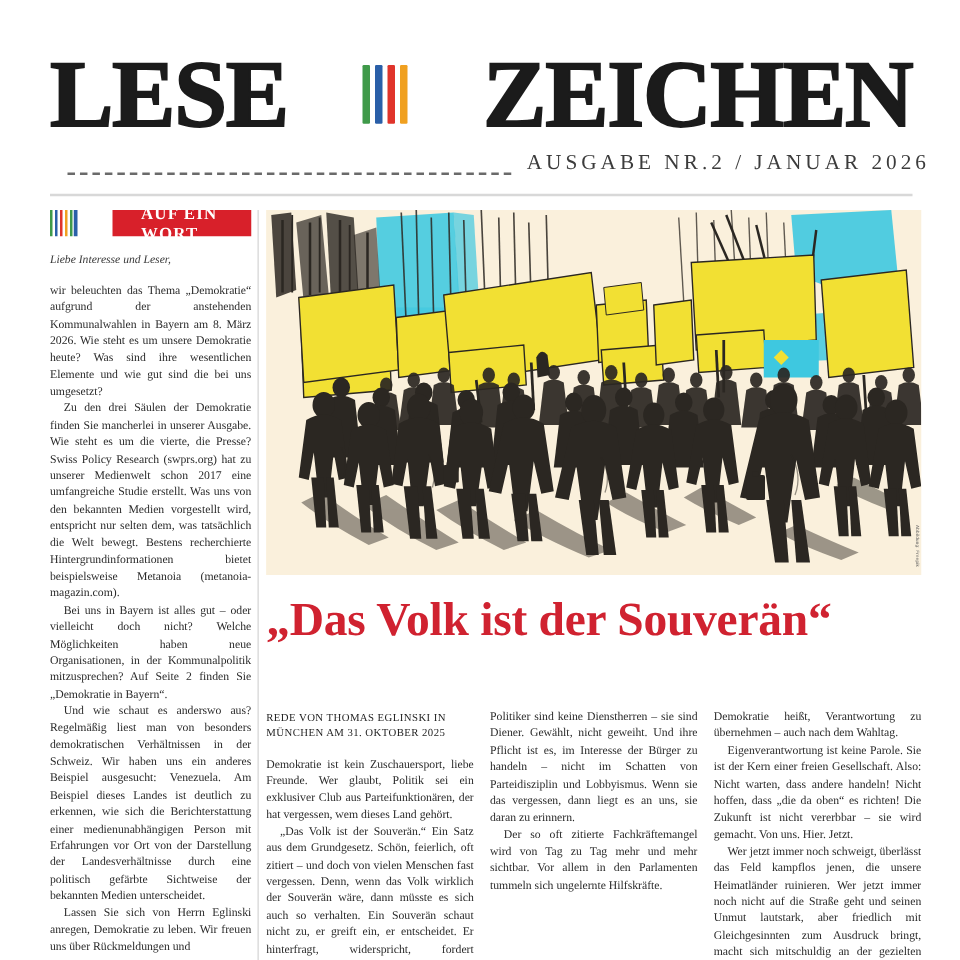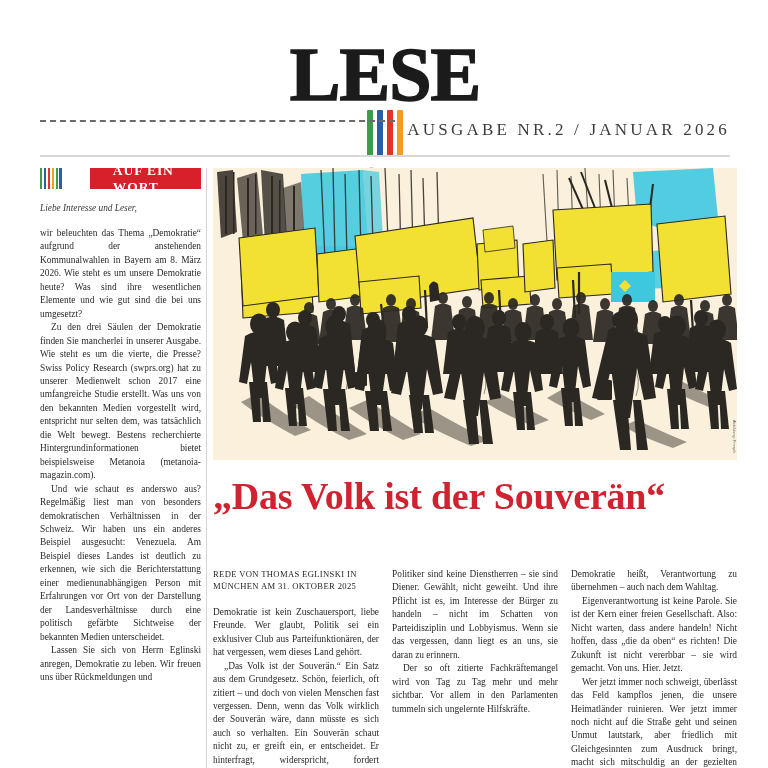--- a/index.html
+++ b/index.html
@@ -19,21 +19,20 @@
   
   .masthead {
     position: absolute;
     left: 40px;
     top: 38px;
     width: 690px;
     height: 75px;
     display: flex;
     align-items: center;
     justify-content: space-between;
-    flex-direction: column;
   }
   .logo-word {
     font-family: "Liberation Serif", serif;
     font-weight: bold;
     font-size: 76px;
     line-height: 72px;
     letter-spacing: -1px;
     color: #1b1b1b;
     -webkit-text-stroke: 1.6px #1b1b1b;
   }
@@ -46,25 +45,25 @@
   }
   .logo-bars i {
     display: block;
     width: 6px;
     height: 47px;
     border-radius: 1px;
   }
 
   .issue-row {
     position: absolute;
-    left: 40px;
+    left: 54px;
     top: 120px;
     width: 690px;
     display: flex;
-    align-items: flex-start;
+    align-items: flex-end;
     gap: 12px;
   }
   .issue-dashes {
     flex: 1 1 auto;
     height: 0;
     border-top: 2px dashed #6a6a6a;
   }
   .issue-text {
     font-family: "Liberation Serif", serif;
     font-size: 17px;
@@ -246,20 +245,21 @@
         <i style="background: rgb(240, 160, 32);"></i>
         <i style="background: rgb(63, 154, 74);"></i>
         <i style="background: rgb(42, 95, 168);"></i>
       </span>
     <span class="kicker-banner">AUF EIN WORT</span>
   </div>
   <div class="salutation">Liebe Interesse und Leser,</div>
   <div id="editorial-body">
       <p>wir beleuchten das Thema „Demokratie“ aufgrund der anstehenden Kommunalwahlen in Bayern am 8. März 2026. Wie steht es um unsere Demokratie heute? Was sind ihre wesentlichen Elemente und wie gut sind die bei uns umgesetzt?</p>
       <p>Zu den drei Säulen der Demokratie finden Sie mancherlei in unserer Ausgabe. Wie steht es um die vierte, die Presse? Swiss Policy Research (swprs.org) hat zu unserer Medienwelt schon 2017 eine umfangreiche Studie erstellt. Was uns von den bekannten Medien vorgestellt wird, entspricht nur selten dem, was tatsächlich die Welt bewegt. Bestens recherchierte Hintergrundinformationen bietet beispielsweise Metanoia (metanoia-magazin.com).</p>
+      <p>Bei uns in Bayern ist alles gut – oder vielleicht doch nicht? Welche Möglichkeiten haben neue Organisationen, in der Kommunalpolitik mitzusprechen? Auf Seite 2 finden Sie „Demokratie in Bayern“.</p>
       <p>Und wie schaut es anderswo aus? Regelmäßig liest man von besonders demokratischen Verhältnissen in der Schweiz. Wir haben uns ein anderes Beispiel ausgesucht: Venezuela. Am Beispiel dieses Landes ist deutlich zu erkennen, wie sich die Berichterstattung einer medienunabhängigen Person mit Erfahrungen vor Ort von der Darstellung der Landesverhältnisse durch eine politisch gefärbte Sichtweise der bekannten Medien unterscheidet.</p>
       <p>Lassen Sie sich von Herrn Eglinski anregen, Demokratie zu leben. Wir freuen uns über Rückmeldungen und</p>
     </div>
 </div>
 
 <div class="col-divider" style="left:206px; height:600px;"></div>
 
 <div class="illo-wrap">
   <div class="illo">
     <svg viewBox="0 0 524 292" preserveAspectRatio="none">

